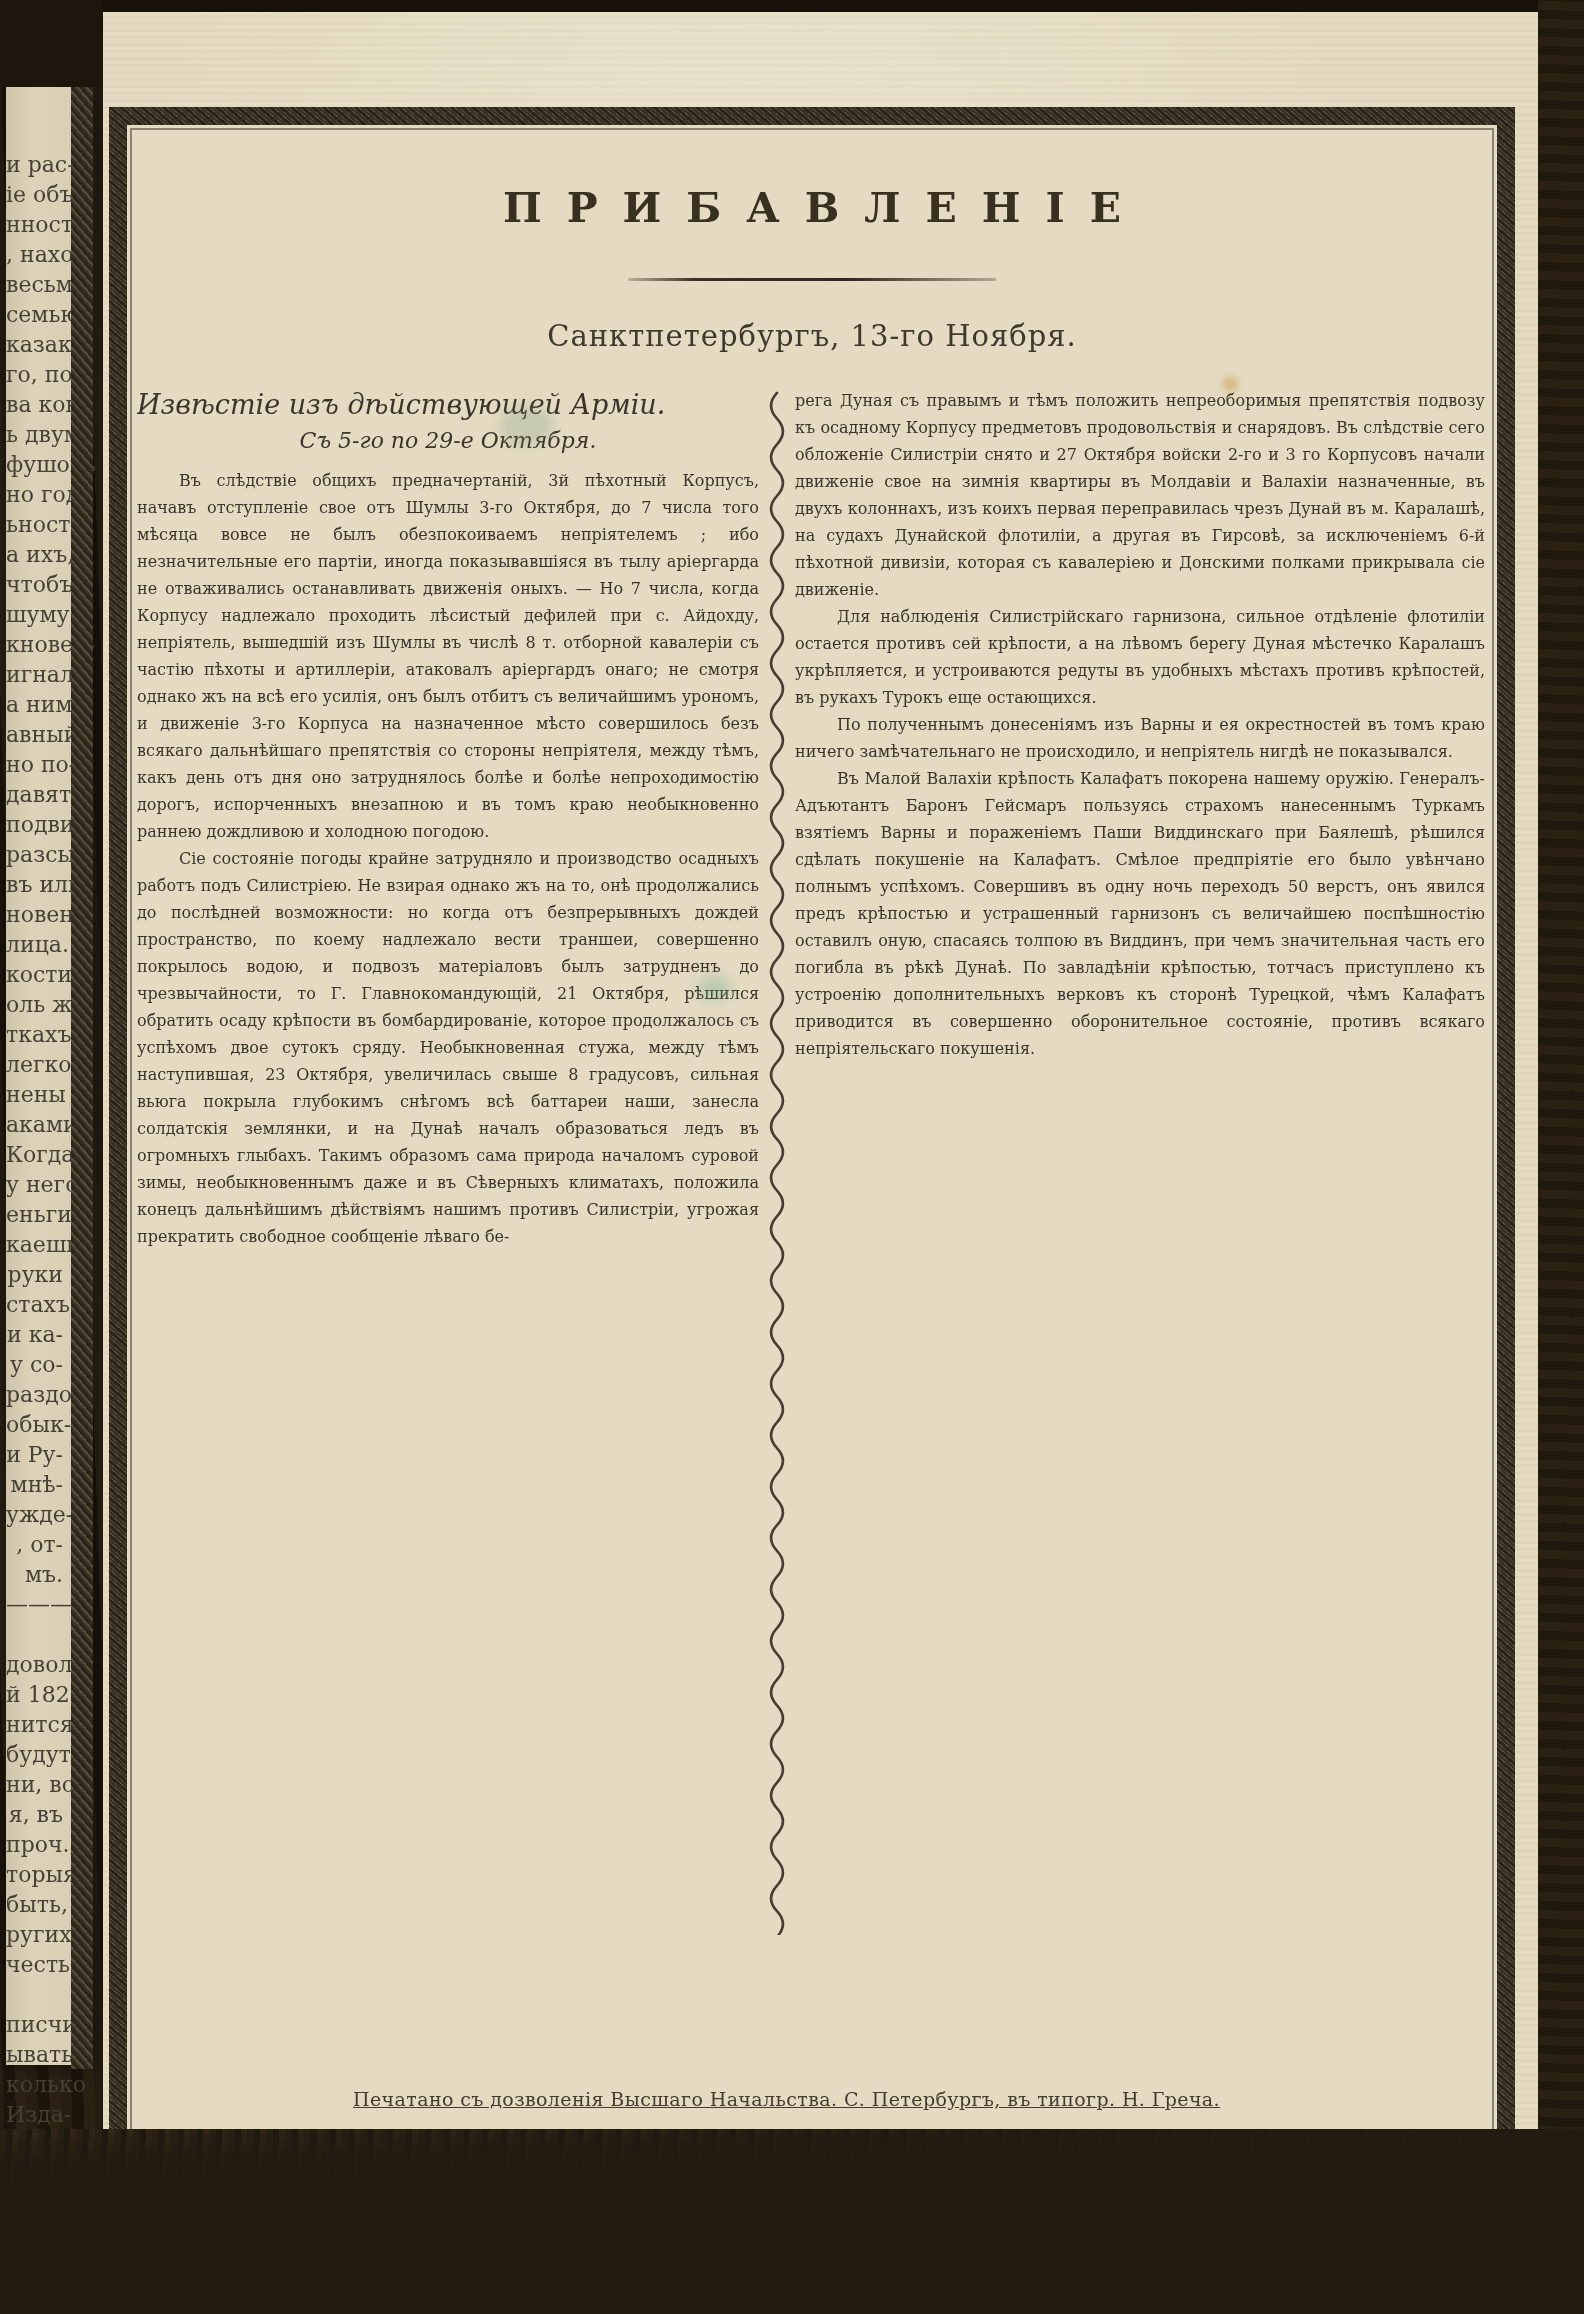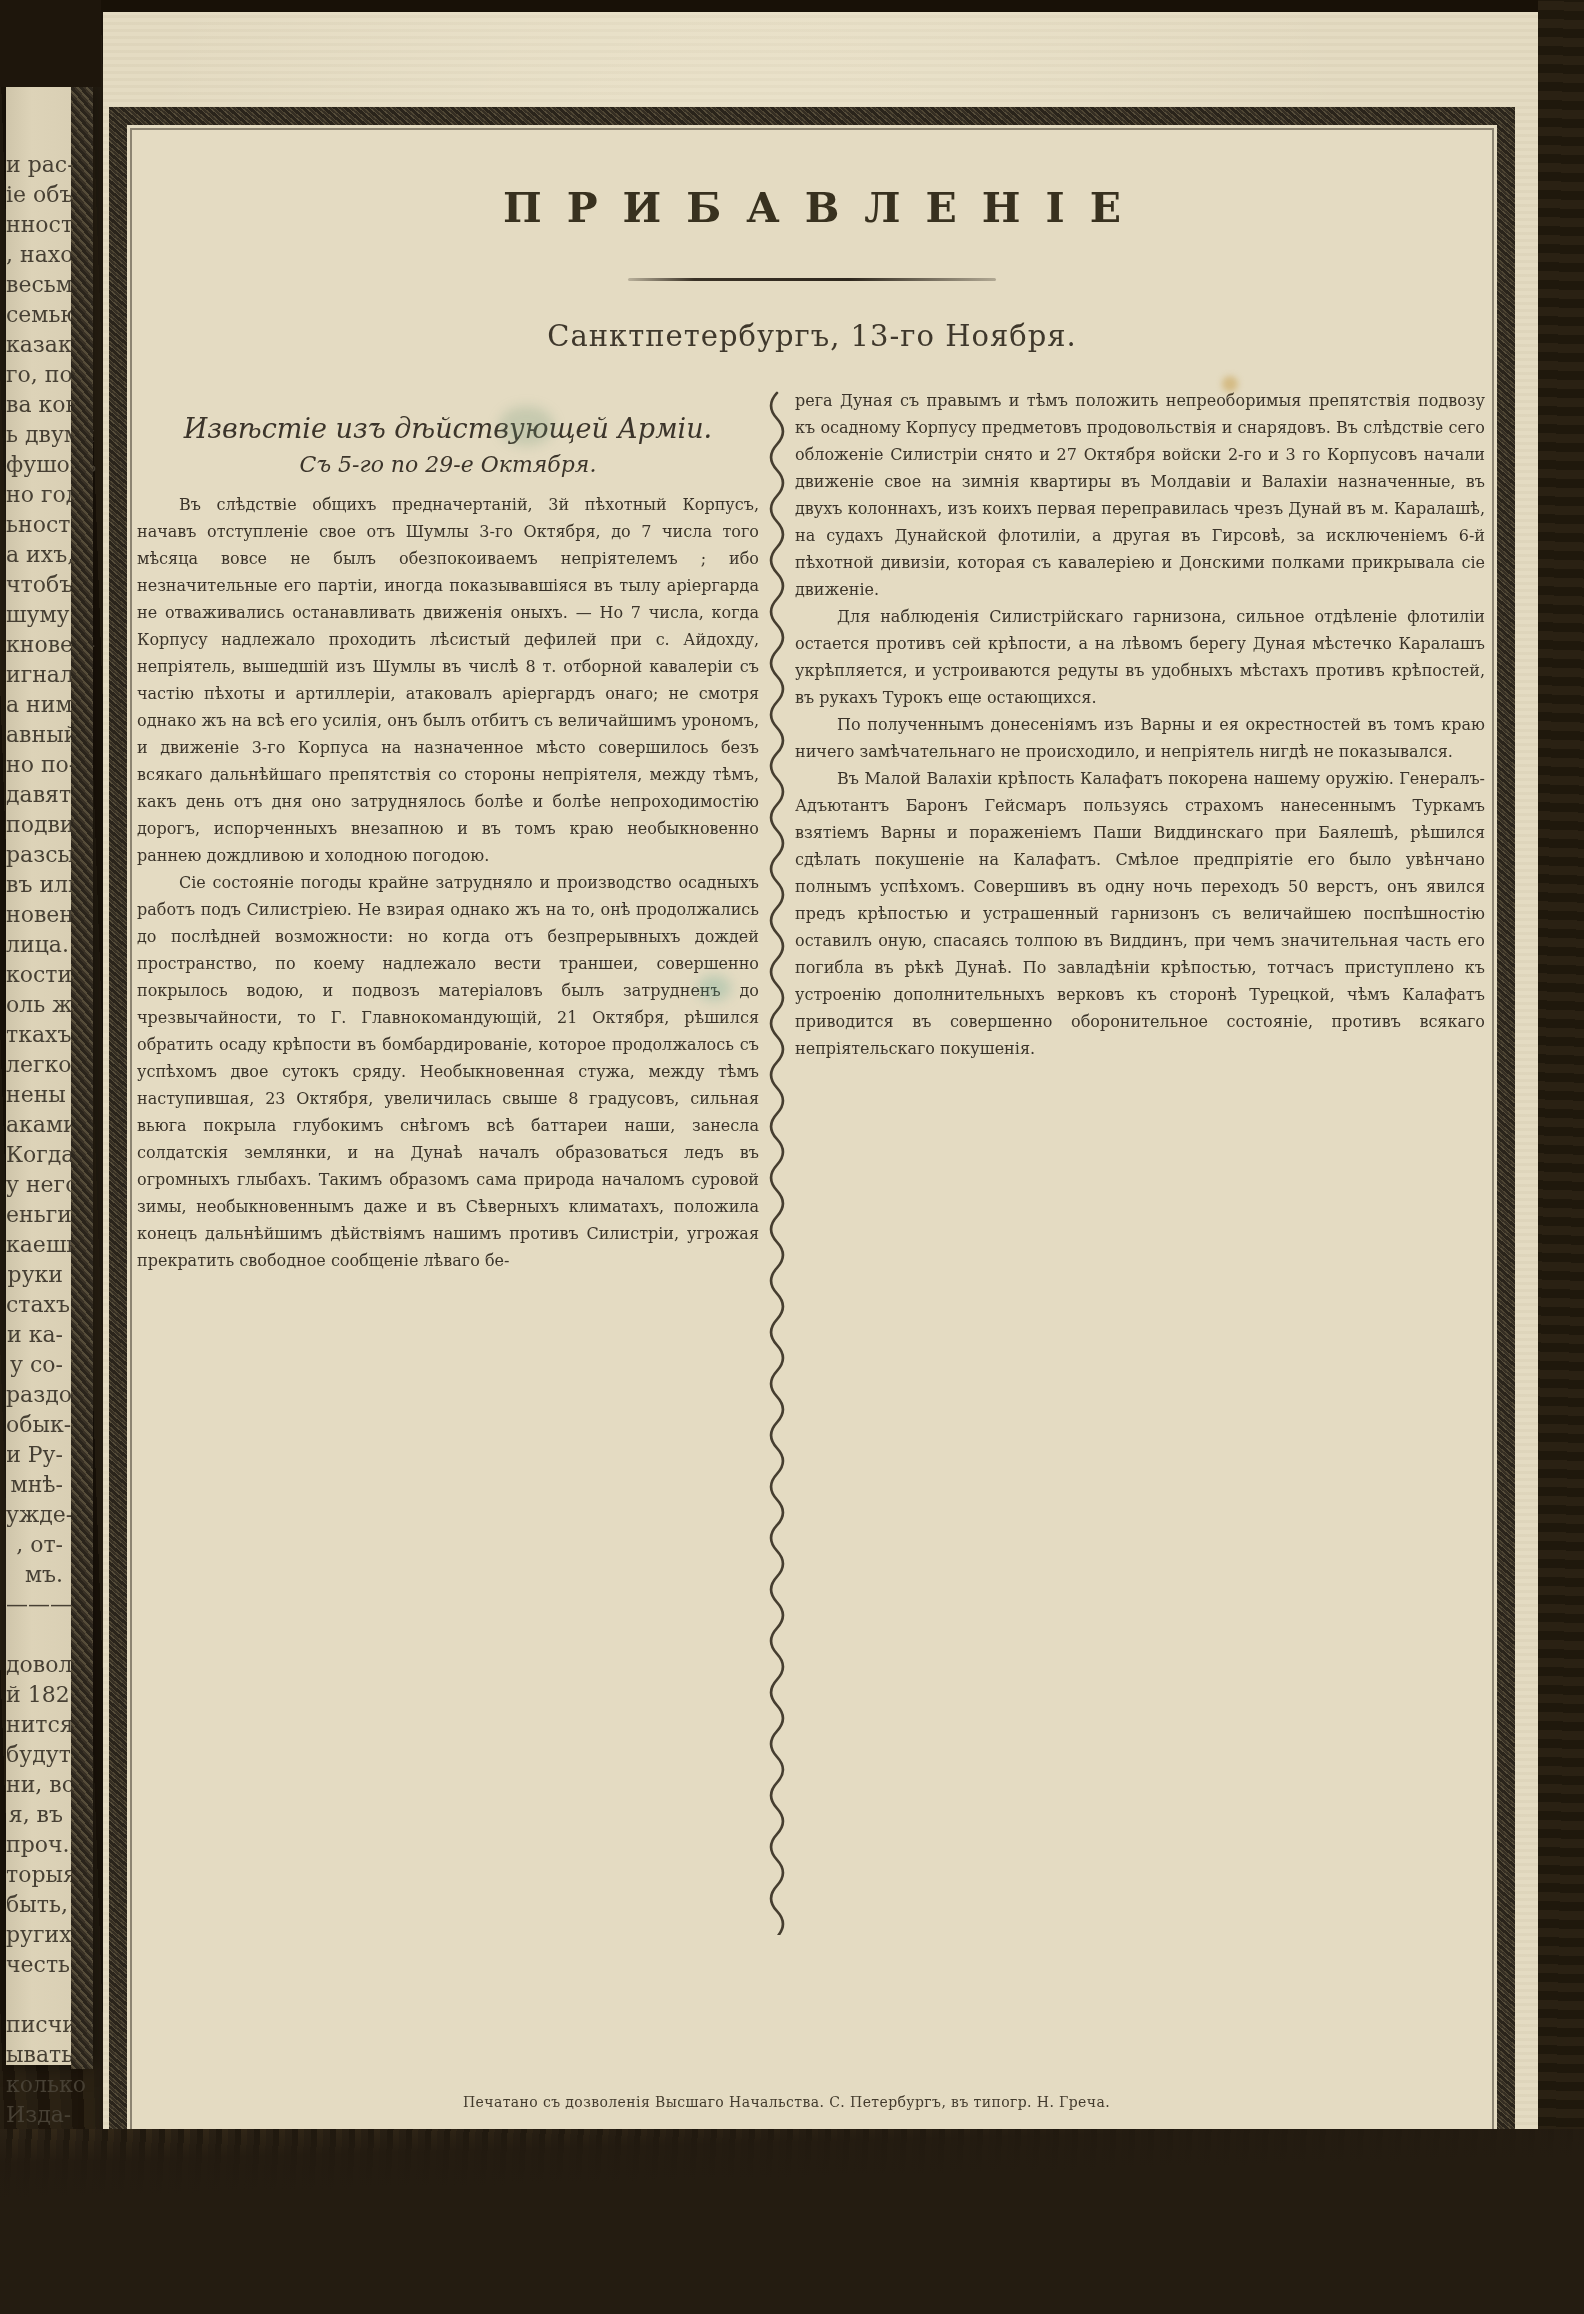--- a/index.html
+++ b/index.html
@@ -66,33 +66,33 @@
   .dateline{
     margin-top:38px;font-size:29px;letter-spacing:1px;color:#3f382c;
   }
   
   .columns{
     display:flex;margin-top:34px;padding:0 12px 0 10px;height:1584px;overflow:hidden;
   }
   .col{overflow:hidden;}
   .col-left{width:622px;}
   .col-right{flex:1;}
-  .col-head{font-style:italic;font-size:27px;text-align:center;line-height:36px;margin-top:24px;}
+  .col-head{font-style:italic;font-size:27px;line-height:36px;}
   .col-subhead{font-style:italic;font-size:22px;text-align:center;line-height:36px;margin-bottom:8px;}
   .para{
     margin:0;font-size:16px;line-height:27px;text-align:justify;
     text-indent:42px;color:#3b342a;
   }
   .col-right .paras p:first-child{text-indent:0;}
   .divider{width:36px;display:flex;justify-content:center;padding-top:4px;}
   .divider svg{display:block;}
   
   .imprint{
     position:absolute;left:8px;right:59px;bottom:34px;
-    text-align:center;font-size:14px;letter-spacing:0.4px;color:#433b2e;
+    text-align:center;font-size:19px;letter-spacing:0.4px;color:#433b2e;text-decoration:underline;
   }
   
   .stain{position:absolute;border-radius:50%;filter:blur(6px);pointer-events:none;}
   .stain-1{left:396px;top:396px;width:55px;height:40px;background:rgba(110,150,120,.25);}
   .stain-2{left:594px;top:965px;width:34px;height:26px;background:rgba(90,160,140,.28);}
   .stain-3{left:1119px;top:366px;width:16px;height:16px;background:rgba(190,140,40,.4);filter:blur(3px);}
   
   .top-dark{position:absolute;left:0;top:0;width:100%;height:12px;background:#181107;}
   .corner-dark{position:absolute;left:0;top:0;width:101px;height:87px;background:#1e160c;}
   .right-dark{

